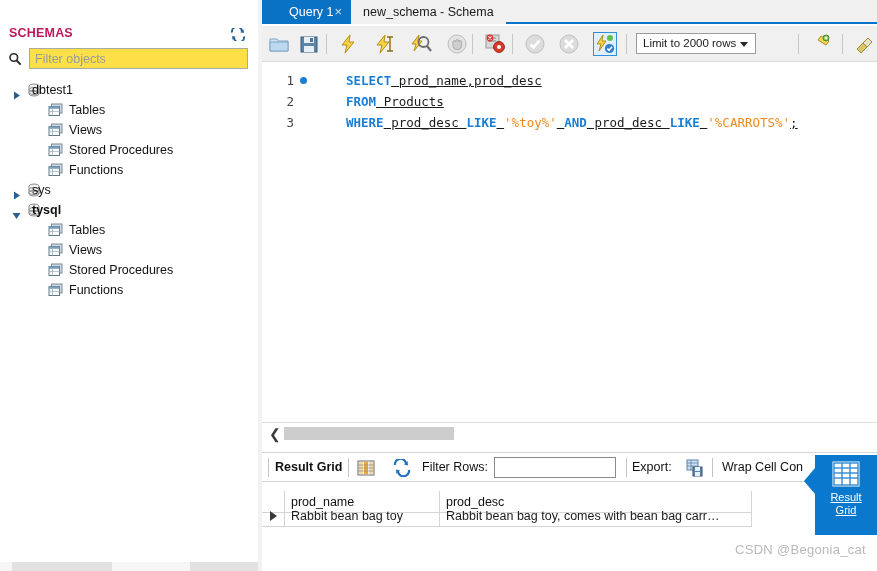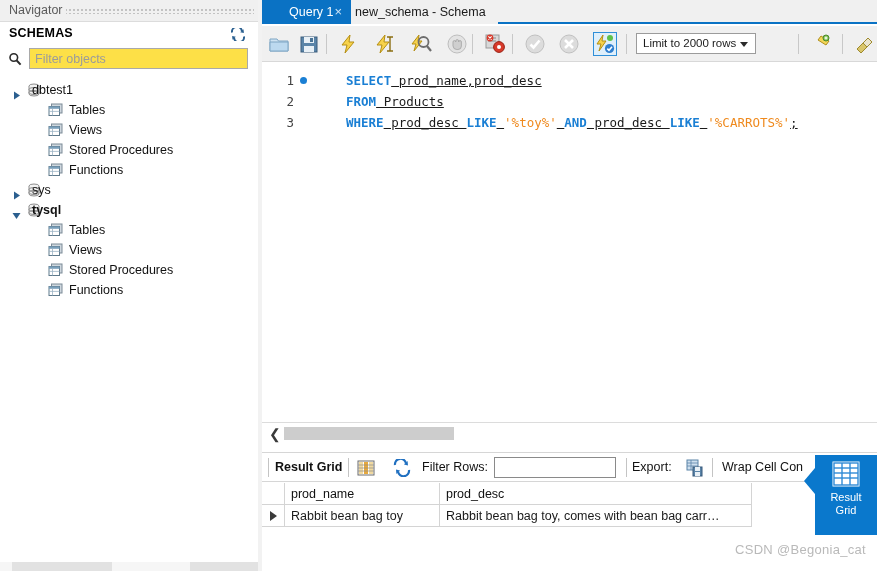--- a/index.html
+++ b/index.html
@@ -58,21 +58,21 @@
     left: 0; top: 23px;
     width: 258px; height: 23px;
     background: #ffffff;
   }
   .schemas-header .label {
     position: absolute;
     left: 9px; top: 3px;
     font-weight: bold;
     font-size: 12.5px;
     letter-spacing: 0.2px;
-    color: #000000;
+    color: #be185d;
   }
   .refresh-icon {
     position: absolute;
     right: 13px; top: 5px;
     width: 14px; height: 13px;
   }
 
   .filter-row {
     position: absolute;
     left: 0; top: 48px;
@@ -209,21 +209,21 @@
     position: absolute;
     right: 9px; top: 0;
     color: #cfe6f8;
     font-size: 13px;
     line-height: 24px;
   }
   .tab.inactive {
     left: 89px;
     background: #f0f0f0;
     color: #1a1a1a;
-    padding-left: 4px;
+    padding-left: 12px;
     padding-right: 12px;
   }
 
   
   .editor-toolbar {
     position: absolute;
     left: 0; top: 26px;
     width: 615px; height: 36px;
     background: #f0f0f0;
     border-bottom: 1px solid #d8d8d8;
@@ -390,20 +390,21 @@
     box-sizing: border-box;
     font-size: 12.5px;
     border-right: 1px solid #d4d4d4;
     border-bottom: 1px solid #d4d4d4;
     overflow: hidden;
     padding-left: 6px;
   }
   .rt-head .rt-cell {
     background: #ffffff;
     color: #111;
+    margin-top: 8px;
   }
   .rt-cell.sel { left: 0; width: 23px; padding-left: 0; }
   .rt-cell.c0  { left: 23px; width: 155px; }
   .rt-cell.c1  { left: 178px; width: 312px; }
   .row-marker {
     position: absolute;
     left: 8px; top: 6px;
     width: 0; height: 0;
     border-top: 5px solid transparent;
     border-bottom: 5px solid transparent;
@@ -431,43 +432,40 @@
     width: 30px; height: 28px;
   }
   .side-panel .sp-label {
     position: absolute;
     left: 0; top: 36px;
     width: 62px;
     text-align: center;
     font-size: 11px;
     line-height: 13px;
     color: #ffffff;
+    text-decoration: underline;
   }
 
   
   .watermark {
     position: absolute;
     right: 11px; bottom: 14px;
     font-size: 13px;
     color: #b9b9b9;
     white-space: nowrap;
     letter-spacing: 0.3px;
   }
 </style>
 </head>
 <body>
 
 <div id="app">
 
   <div id="navigator">
 
-    <div class="nav-titlebar">
-      <div class="dots"></div>
-      <span class="nav-title">Navigator</span>
-    </div>
 
     <div class="schemas-header">
       <span class="label">SCHEMAS</span>
       <span class="refresh-icon">
         <svg width="14" height="13" viewBox="0 0 14 13">
           <path d="M1 4.5 A5 5 0 0 1 11 3.2" fill="none" stroke="#2a5f8f" stroke-width="2"></path>
           <path d="M12.5 1.2 L12.9 5.1 L9.2 4.2 Z" fill="#2a5f8f"></path>
           <path d="M13 8.5 A5 5 0 0 1 3 9.8" fill="none" stroke="#2a5f8f" stroke-width="2"></path>
           <path d="M1.5 11.8 L1.1 7.9 L4.8 8.8 Z" fill="#2a5f8f"></path>
         </svg>

